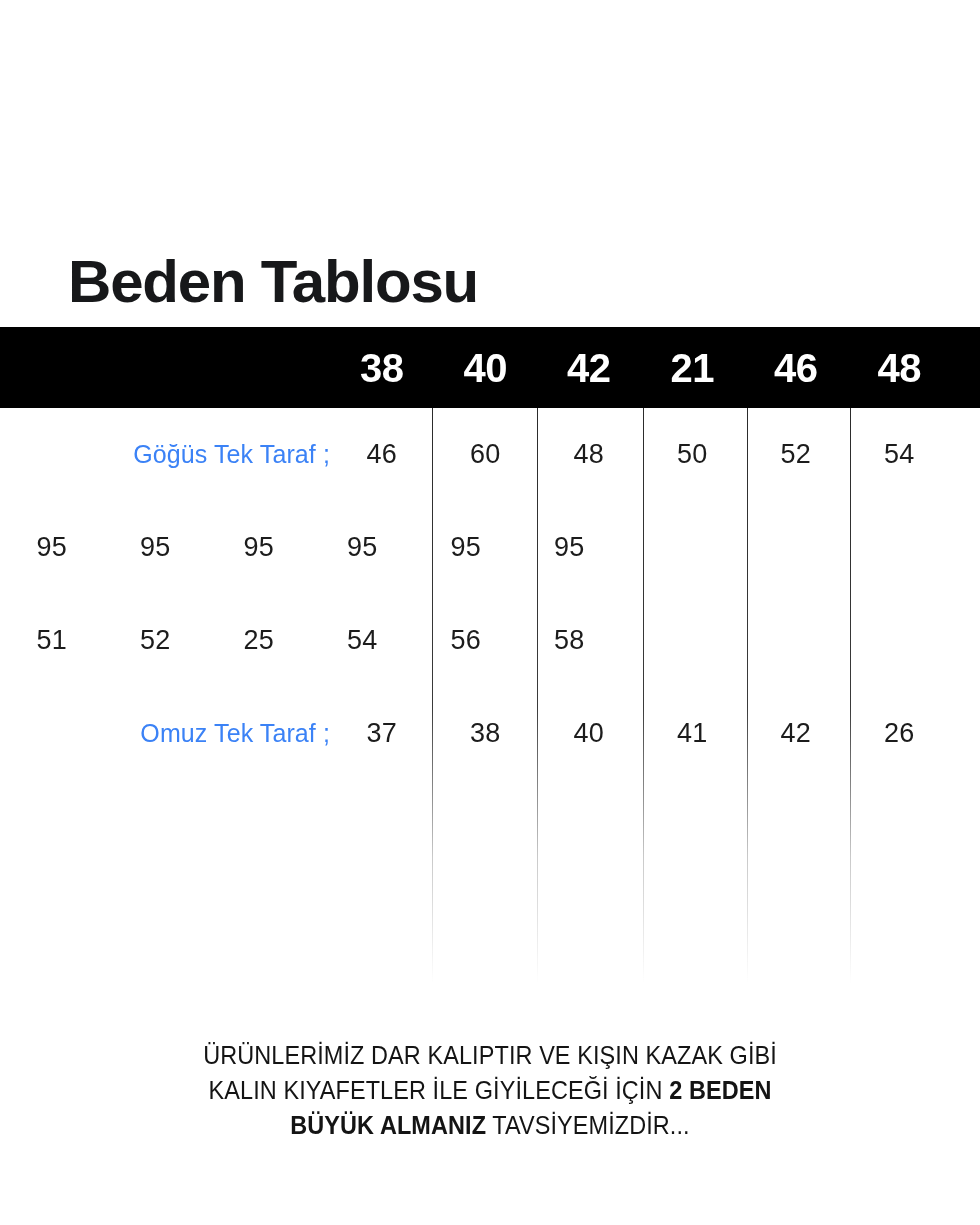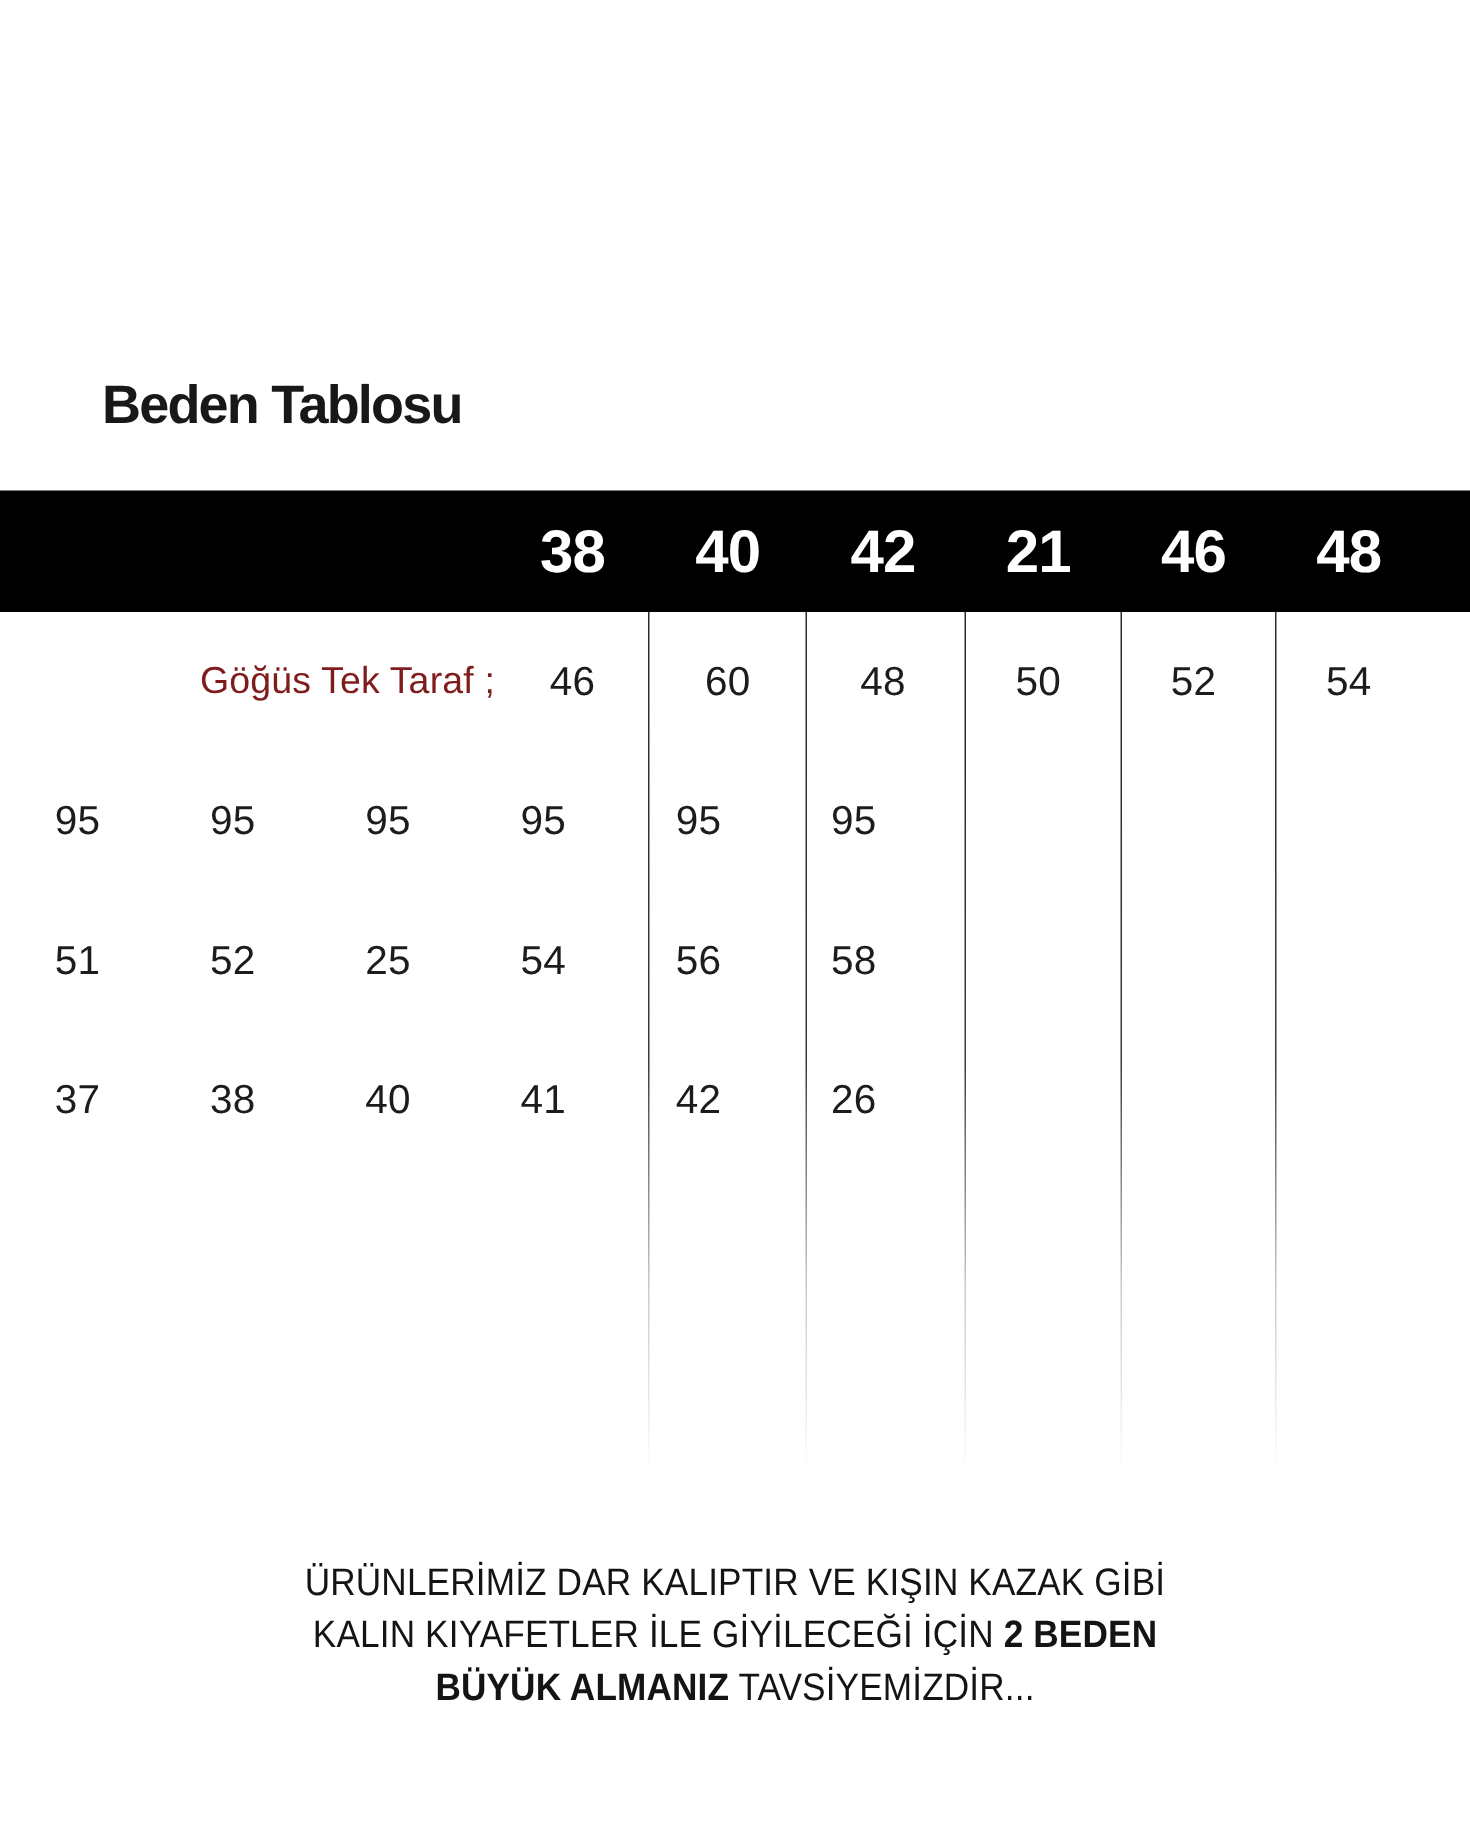--- a/index.html
+++ b/index.html
@@ -20,21 +20,21 @@
     position: absolute;
     inset: 0;
     background: #ffffff;
   }
 
   
   .title {
     position: absolute;
     left: 68px;
     top: 252px;
-    font-size: 36px;
+    font-size: 60px;
     font-weight: 800;
     letter-spacing: -1.2px;
     color: #17181a;
     line-height: 1;
     white-space: nowrap;
   }
 
   
   .header-band {
     position: absolute;
@@ -98,21 +98,21 @@
     display: flex;
     align-items: center;
   }
   .row-label {
     width: 330px;
     box-sizing: border-box;
     padding-right: 0px;
     text-align: right;
     font-size: 25px;
     font-weight: 400;
-    color: #7f1d1d;
+    color: #3b82f6;
     letter-spacing: 0.1px;
     white-space: nowrap;
   }
   .row-values {
     width: 620px;
     display: flex;
   }
   .cell {
     flex: 0 0 103.5px;
     text-align: center;
@@ -200,20 +200,21 @@
         <div class="cell">51</div>
         <div class="cell">52</div>
         <div class="cell">25</div>
         <div class="cell">54</div>
         <div class="cell">56</div>
         <div class="cell">58</div>
       </div>
     </div>
 
     <div class="row">
+      <div class="row-label">Omuz Tek Taraf ;</div>
       <div class="row-values">
         <div class="cell">37</div>
         <div class="cell">38</div>
         <div class="cell">40</div>
         <div class="cell">41</div>
         <div class="cell">42</div>
         <div class="cell">26</div>
       </div>
     </div>
 

